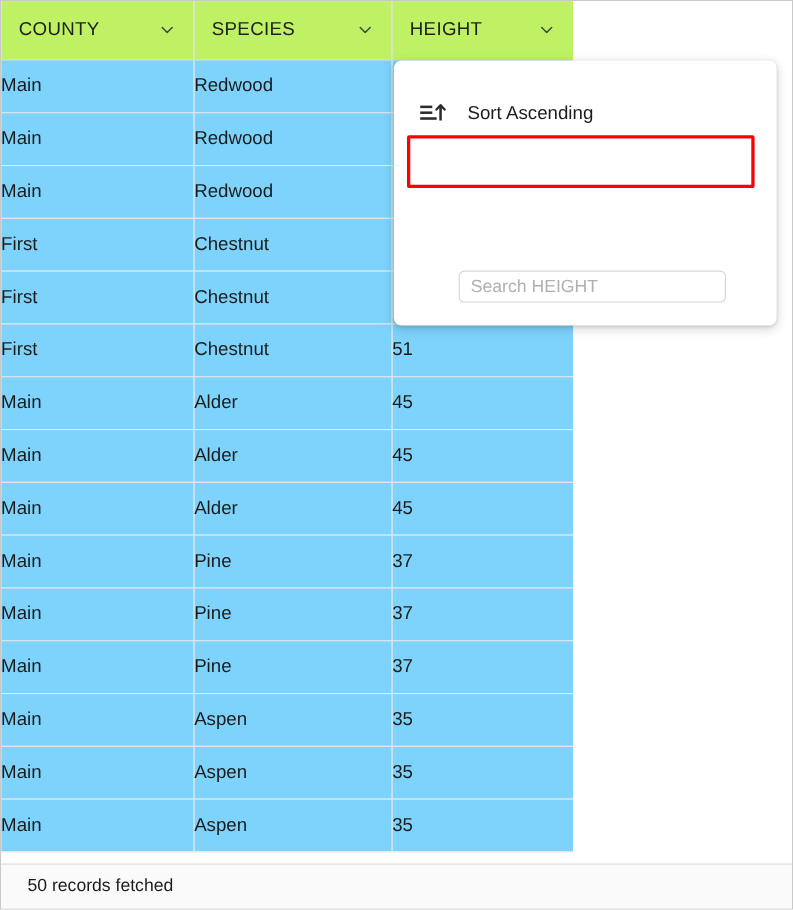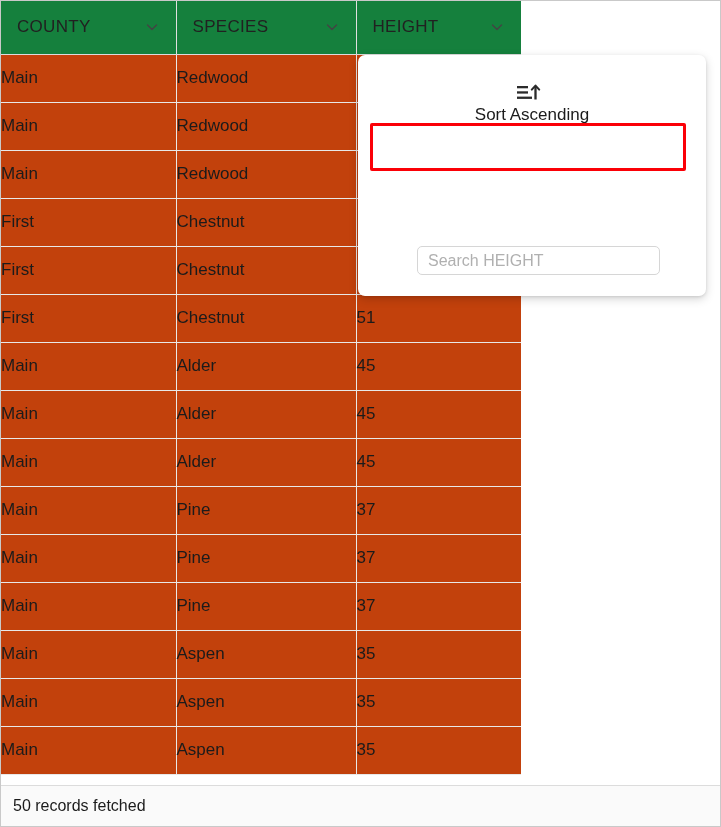--- a/index.html
+++ b/index.html
@@ -47,21 +47,21 @@
     padding: 0;
     margin: 0;
   }
 
   .col-county  { width: 175px; }
   .col-species { width: 180px; }
   .col-height  { width: 165px; }
 
   thead th {
     height: 53px;
-    background: #15803d;
+    background: #bef264;
     border-right: 1px solid #e0e0e0;
     border-bottom: 1px solid #dcdcdc;
     vertical-align: middle;
     text-align: center;
   }
 
   .th-inner {
     display: flex;
     align-items: center;
     justify-content: space-between;
@@ -84,42 +84,42 @@
     display: block;
   }
 
   tbody td {
     height: 48px;
     border-right: 1px solid #e8e8e8;
     border-bottom: 1px solid #e8e8e8;
     font-size: 17px;
     color: #1b1b1b;
     vertical-align: middle;
-    background: #c2410c;
+    background: #7dd3fc;
   }
   .cell-text { padding: 0 16px; }
   .cell-num  { padding: 0 16px; text-align: left; }
 
   tbody tr:last-child td { border-bottom: 1px solid #e8e8e8; }
 
   
   .status-bar {
     position: absolute;
     left: 0;
     bottom: 0;
     width: 719px;
     height: 41px;
     background: #fafafa;
     border-top: 1px solid #dcdcdc;
     display: flex;
     align-items: center;
     box-sizing: border-box;
   }
   .status-text {
-    padding-left: 12px;
+    padding-left: 24px;
     font-size: 16px;
     color: #1b1b1b;
   }
 
   
   .menu {
     position: absolute;
     left: 357px;
     top: 54px;
     width: 348px;
@@ -148,21 +148,21 @@
     margin-right: 18px;
     flex: 0 0 auto;
     display: block;
   }
   .menu-item .mi-label {
     font-size: 17px;
     color: #1b1b1b;
     white-space: nowrap;
   }
 
-  #mi-sort-asc  { top: 26px; flex-direction: column; }
+  #mi-sort-asc  { top: 26px; }
   #mi-sort-desc { top: 72px; background: #f4f4f4; }
   #mi-filter    { top: 136px; }
 
   
   .redbox {
     position: absolute;
     left: 369px;
     top: 122px;
     width: 316px;
     height: 48px;

